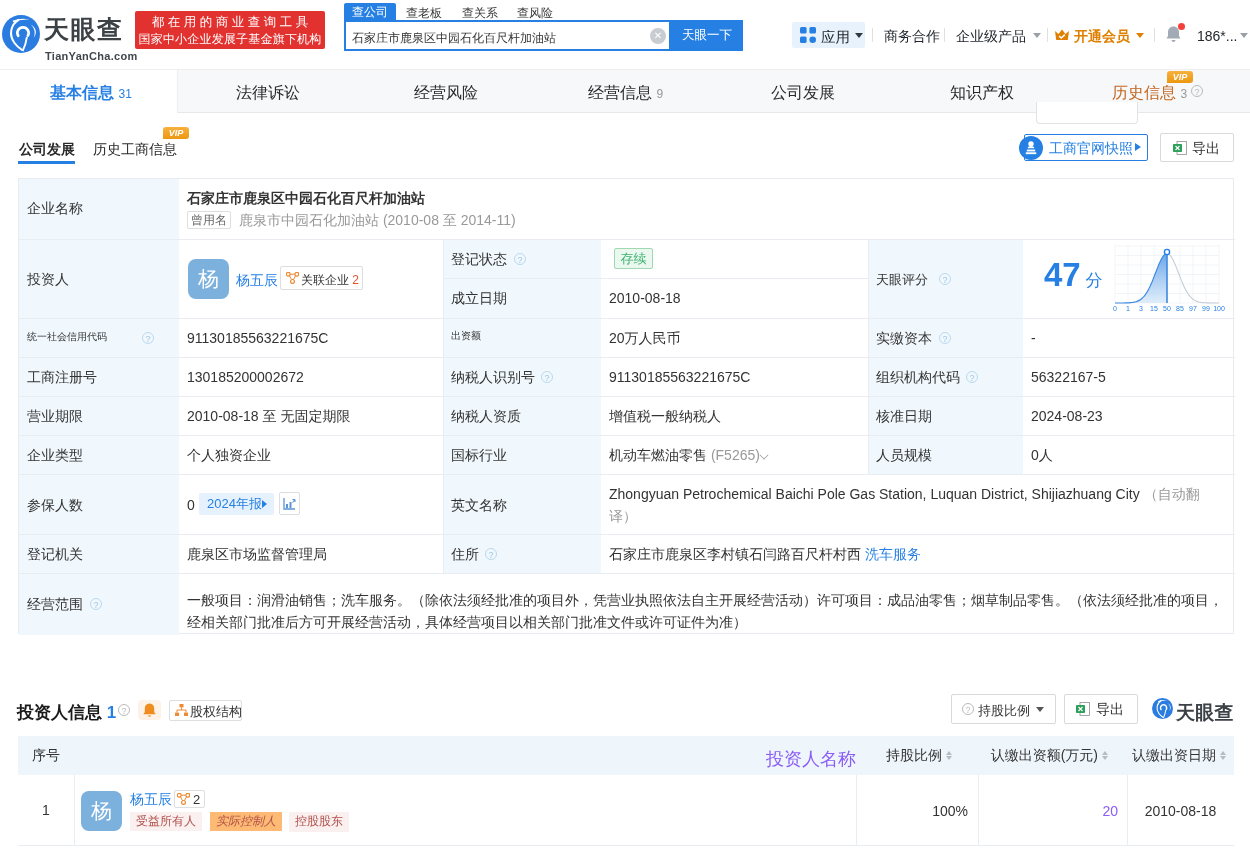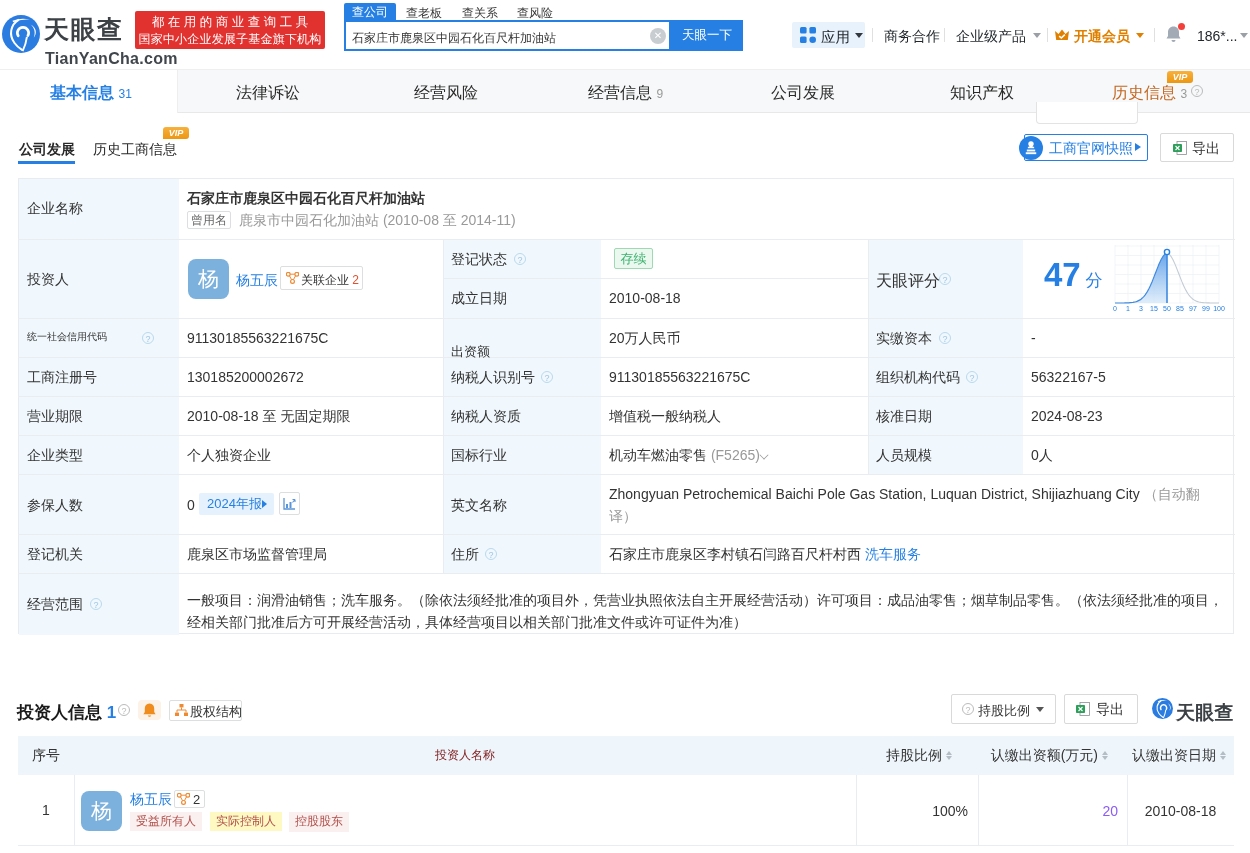--- a/index.html
+++ b/index.html
@@ -15,21 +15,21 @@
 
 <svg class="abs" style="left:2px;top:15px;" width="38" height="38" viewBox="0 0 38 38">
   <circle cx="19" cy="19" r="19" fill="#2a7ce0"></circle>
   <path d="M10.5 5.8 Q19 2.2 28 4.6 Q19 3.6 11.2 7.2 Z" fill="#fff"></path>
   <path d="M17 4.6 C 8.5 9.5, 6.5 20, 12.5 28 C 14.5 30.8, 17.2 33.2, 20.3 35.2" stroke="#fff" stroke-width="2" fill="none"></path>
   <path d="M16.2 20.8 A 5.6 5.6 0 1 1 25.9 20.6" stroke="#fff" stroke-width="2.7" fill="none" stroke-linecap="round"></path>
   <path d="M24.9 21.8 C 24.3 27, 22.8 31.5, 20.6 36.2" stroke="#fff" stroke-width="1.9" fill="none"></path>
   <path d="M28.5 9.5 C 32.8 12.8, 33.6 18, 31.8 22.8 C 35.2 18.3, 34.6 12.6, 28.5 9.5 Z" fill="#fff"></path>
 </svg>
 <div class="abs" style="left:44px;top:13px;font-size:25px;font-weight:bold;color:#3c4146;letter-spacing:1.5px;">天眼查</div>
-<div class="abs" style="left:45px;top:50px;font-size:16px;font-weight:bold;color:#40464c;letter-spacing:0.3px;">TianYanCha.com</div>
+<div class="abs" style="left:45px;top:50px;font-size:11px;font-weight:bold;color:#40464c;letter-spacing:0.3px;">TianYanCha.com</div>
 
 <div class="abs" style="left:135px;top:11px;width:190px;height:38px;background:#e23230;border-radius:2px;color:#fff;text-align:center;">
   <div style="margin-top:3px;font-size:12.5px;letter-spacing:3.5px;text-indent:3.5px;">都在用的商业查询工具</div>
   <div style="font-size:12px;letter-spacing:0.2px;">国家中小企业发展子基金旗下机构</div>
 </div>
 
 <div class="abs" style="left:344px;top:3px;width:52px;height:18px;background:#2680e3;border-radius:2px 2px 0 0;color:#fff;font-size:12px;text-align:center;line-height:18px;">查公司</div>
 <div class="abs" style="left:406px;top:5px;font-size:12px;color:#3a3a3a;">查老板</div>
 <div class="abs" style="left:462px;top:5px;font-size:12px;color:#3a3a3a;">查关系</div>
 <div class="abs" style="left:517px;top:5px;font-size:12px;color:#3a3a3a;">查风险</div>
@@ -157,21 +157,21 @@
     <circle cx="10.8" cy="2.2" r="1.9" fill="none" stroke="#ee8a32" stroke-width="1.2"></circle>
     <circle cx="6.5" cy="9.4" r="1.9" fill="none" stroke="#ee8a32" stroke-width="1.2"></circle>
     <path d="M3.5 3.8 L5.5 7.6 M9.5 3.8 L7.5 7.6 M4.2 2.2 L8.8 2.2" stroke="#ee8a32" stroke-width="1"></path>
   </svg>
   <div class="abs" style="left:282px;top:93px;font-size:12px;color:#333;">关联企业 <span style="color:#e0502d;">2</span></div>
   <div class="abs" style="left:432px;top:72px;font-size:14px;">登记状态</div>
   <div class="abs qm" style="left:495px;top:74px;width:12px;height:12px;border:1px solid #b9d9ef;border-radius:50%;color:#9fc6e4;font-size:9px;text-align:center;line-height:12px;">?</div>
   <div class="abs" style="left:595px;top:69px;width:39px;height:21px;background:#ebf8f0;border:1px solid #9fd8b2;border-radius:2px;color:#3eb370;font-size:13px;text-align:center;line-height:20px;">存续</div>
   <div class="abs" style="left:432px;top:111px;font-size:14px;">成立日期</div>
   <div class="abs" style="left:590px;top:111px;font-size:14px;">2010-08-18</div>
-  <div class="abs" style="left:857px;top:92px;font-size:16px;">天眼评分</div>
+  <div class="abs" style="left:857px;top:92px;font-size:13px;">天眼评分</div>
   <div class="abs qm" style="left:920px;top:94px;width:12px;height:12px;border:1px solid #b9d9ef;border-radius:50%;color:#9fc6e4;font-size:9px;text-align:center;line-height:12px;">?</div>
   <div class="abs" style="left:1025px;top:77px;font-size:33px;font-weight:bold;color:#2680e3;">47<span style="font-size:17px;font-weight:normal;"> 分</span></div>
   <svg class="abs" style="left:1092px;top:66px;" width="118" height="70" viewBox="0 0 118 70">
     <g stroke="#e9eef3" stroke-width="0.6">
       <path d="M4 0 V58 M17 0 V58 M30 0 V58 M43 0 V58 M56 0 V58 M69 0 V58 M82 0 V58 M95 0 V58 M108 0 V58"></path>
       <path d="M4 1 H108 M4 10.5 H108 M4 20 H108 M4 29.5 H108 M4 39 H108 M4 48.5 H108 M4 58 H108"></path>
     </g>
     <linearGradient id="sg" x1="0" y1="0" x2="0" y2="1">
       <stop offset="0" stop-color="#579ce8" stop-opacity="0.9"></stop>
       <stop offset="1" stop-color="#d5e7f9" stop-opacity="0.75"></stop>
@@ -190,21 +190,21 @@
         <text x="69" y="66">85</text>
         <text x="82" y="66">97</text>
         <text x="95" y="66">99</text>
         <text x="108" y="66">100</text>
     </g>
   </svg>
 
   <div class="abs" style="left:8px;top:151px;font-size:10px;">统一社会信用代码</div>
   <div class="abs qm" style="left:123px;top:153px;width:12px;height:12px;border:1px solid #b9d9ef;border-radius:50%;color:#9fc6e4;font-size:9px;text-align:center;line-height:12px;">?</div>
   <div class="abs" style="left:168px;top:151px;font-size:14px;">91130185563221675C</div>
-  <div class="abs" style="left:432px;top:164px;font-size:13px;">出资额</div>
+  <div class="abs" style="left:432px;top:150px;font-size:10px;">出资额</div>
   <div class="abs" style="left:590px;top:151px;font-size:14px;">20万人民币</div>
   <div class="abs" style="left:857px;top:151px;font-size:14px;">实缴资本</div>
   <div class="abs qm" style="left:920px;top:153px;width:12px;height:12px;border:1px solid #b9d9ef;border-radius:50%;color:#9fc6e4;font-size:9px;text-align:center;line-height:12px;">?</div>
   <div class="abs" style="left:1012px;top:151px;font-size:14px;">-</div>
 
   <div class="abs" style="left:8px;top:190px;font-size:14px;">工商注册号</div>
   <div class="abs" style="left:168px;top:190px;font-size:14px;">130185200002672</div>
   <div class="abs" style="left:432px;top:190px;font-size:14px;">纳税人识别号</div>
   <div class="abs qm" style="left:522px;top:192px;width:12px;height:12px;border:1px solid #b9d9ef;border-radius:50%;color:#9fc6e4;font-size:9px;text-align:center;line-height:12px;">?</div>
   <div class="abs" style="left:590px;top:190px;font-size:14px;">91130185563221675C</div>
@@ -287,21 +287,21 @@
   <path d="M17 4.6 C 8.5 9.5, 6.5 20, 12.5 28 C 14.5 30.8, 17.2 33.2, 20.3 35.2" stroke="#fff" stroke-width="2" fill="none"></path>
   <path d="M16.2 20.8 A 5.6 5.6 0 1 1 25.9 20.6" stroke="#fff" stroke-width="2.7" fill="none" stroke-linecap="round"></path>
   <path d="M24.9 21.8 C 24.3 27, 22.8 31.5, 20.6 36.2" stroke="#fff" stroke-width="1.9" fill="none"></path>
   <path d="M28.5 9.5 C 32.8 12.8, 33.6 18, 31.8 22.8 C 35.2 18.3, 34.6 12.6, 28.5 9.5 Z" fill="#fff"></path>
 </svg>
 <div class="abs" style="left:1176px;top:700px;font-size:19px;font-weight:bold;color:#3c4146;letter-spacing:0.3px;">天眼查</div>
 
 <div id="bottomtable" class="abs" style="left:18px;top:736px;width:1216px;height:110px;">
   <div class="abs" style="left:0;top:0;width:1216px;height:39px;background:#eef5fb;"></div>
   <div class="abs" style="left:0;top:11px;width:56px;font-size:14px;color:#333;text-align:center;">序号</div>
-  <div class="abs" style="left:56px;top:11px;width:782px;font-size:12px;color:#7f1d1d;text-align:center;">投资人名称</div>
+  <div class="abs" style="left:56px;top:11px;width:782px;font-size:18px;color:#8b5cf6;text-align:right;">投资人名称</div>
   <div class="abs" style="left:838px;top:11px;width:86px;font-size:14px;color:#333;text-align:right;">持股比例</div>
   <div class="abs sort" style="left:928px;top:13px;"></div>
   <div class="abs" style="left:960px;top:11px;width:120px;font-size:14px;color:#333;text-align:right;">认缴出资额(万元)</div>
   <div class="abs sort" style="left:1084px;top:13px;"></div>
   <div class="abs" style="left:1109px;top:11px;width:89px;font-size:14px;color:#333;text-align:right;">认缴出资日期</div>
   <div class="abs sort" style="left:1202px;top:13px;"></div>
 
   <div class="abs" style="left:56px;top:39px;width:1px;height:70px;background:#e9edf1;"></div>
   <div class="abs" style="left:838px;top:39px;width:1px;height:70px;background:#e9edf1;"></div>
   <div class="abs" style="left:960px;top:39px;width:1px;height:70px;background:#e9edf1;"></div>
@@ -312,21 +312,21 @@
   <div class="abs" style="left:112px;top:55px;font-size:14px;color:#2680e3;">杨五辰</div>
   <div class="abs" style="left:156px;top:54px;width:31px;height:18px;border:1px solid #dcdee0;border-radius:2px;"></div>
   <svg class="abs" style="left:159px;top:57px;" width="13" height="12" viewBox="0 0 13 12">
     <circle cx="2.2" cy="2.2" r="1.9" fill="none" stroke="#ee8a32" stroke-width="1.2"></circle>
     <circle cx="10.8" cy="2.2" r="1.9" fill="none" stroke="#ee8a32" stroke-width="1.2"></circle>
     <circle cx="6.5" cy="9.4" r="1.9" fill="none" stroke="#ee8a32" stroke-width="1.2"></circle>
     <path d="M3.5 3.8 L5.5 7.6 M9.5 3.8 L7.5 7.6 M4.2 2.2 L8.8 2.2" stroke="#ee8a32" stroke-width="1"></path>
   </svg>
   <div class="abs" style="left:175px;top:56px;font-size:13px;color:#333;">2</div>
   <div class="abs" style="left:112px;top:76px;height:19px;background:#faf0ef;color:#b2504b;font-size:12px;line-height:19px;padding:0 6px;">受益所有人</div>
-  <div class="abs" style="left:192px;top:76px;height:19px;background:#fef9c3;color:#b2504b;font-size:12px;line-height:19px;padding:0 6px;">实际控制人</div>
+  <div class="abs" style="left:192px;top:76px;height:19px;background:#fdba74;color:#b2504b;font-size:12px;line-height:19px;padding:0 6px;font-style:italic;">实际控制人</div>
   <div class="abs" style="left:271px;top:76px;height:20px;background:#faf0ef;color:#b2504b;font-size:12px;line-height:19px;padding:0 6px;">控股股东</div>
   <div class="abs" style="left:838px;top:67px;width:112px;font-size:14px;color:#333;text-align:right;">100%</div>
   <div class="abs" style="left:960px;top:67px;width:140px;font-size:14px;color:#8b5cf6;text-align:right;">20</div>
   <div class="abs" style="left:1109px;top:67px;width:107px;font-size:14px;color:#333;text-align:center;">2010-08-18</div>
 </div>
 
 <style>
 .sort{width:7px;height:12px;}
 .sort:before{content:"";position:absolute;left:0;top:-1px;border:3.5px solid transparent;border-bottom:4.5px solid #b5bdc4;}
 .sort:after{content:"";position:absolute;left:0;top:7px;border:3.5px solid transparent;border-top:4.5px solid #b5bdc4;}

